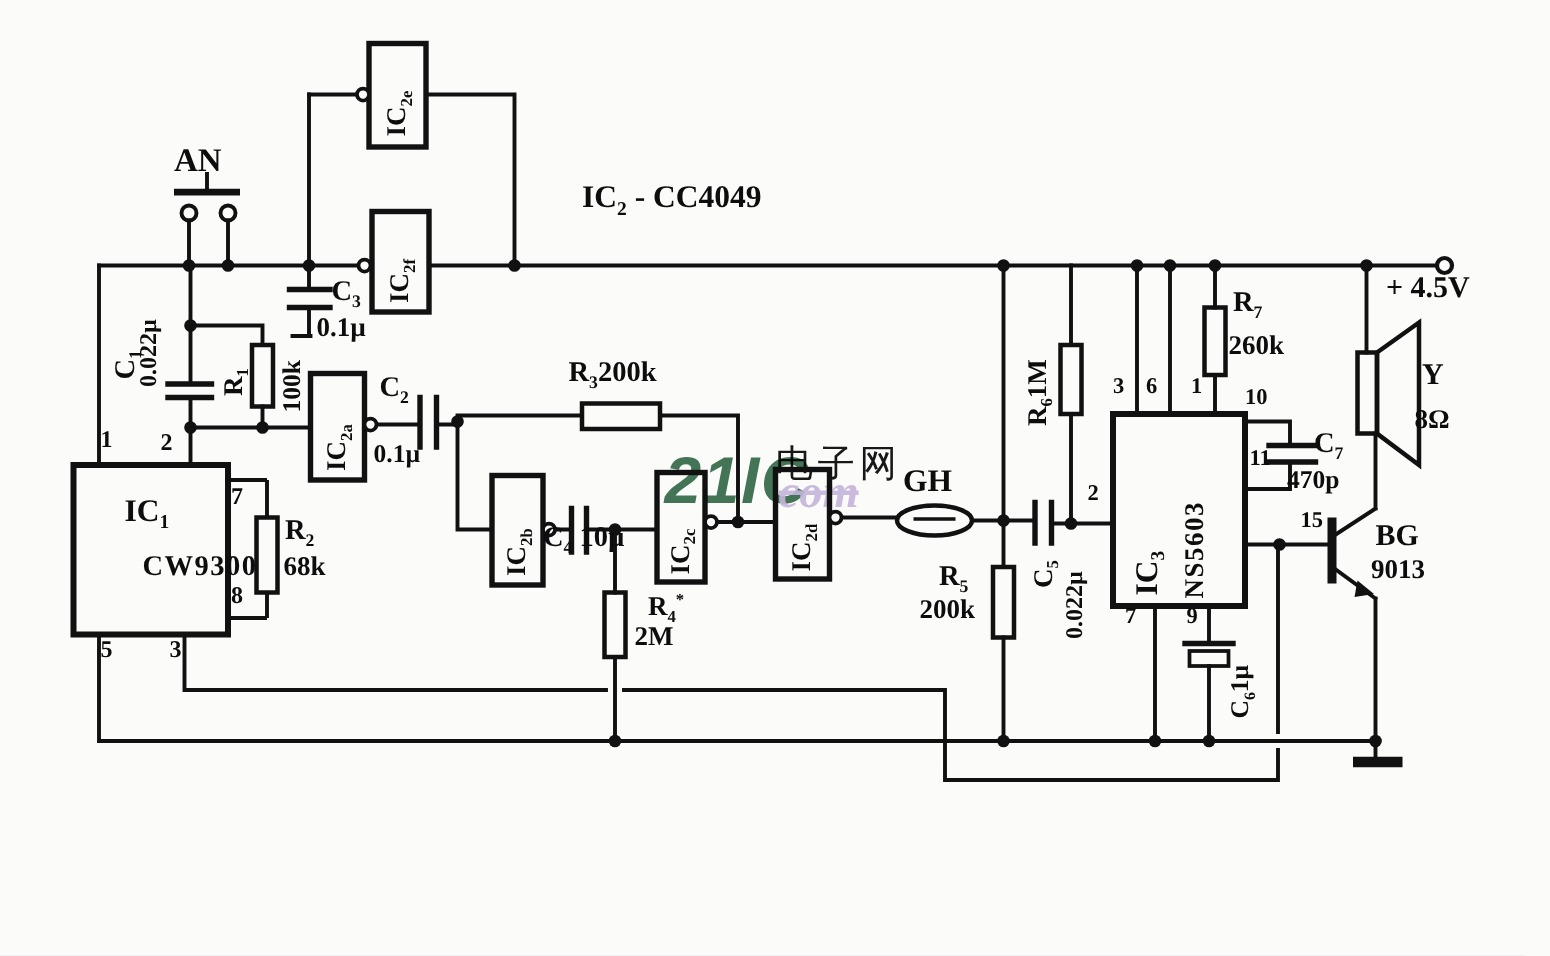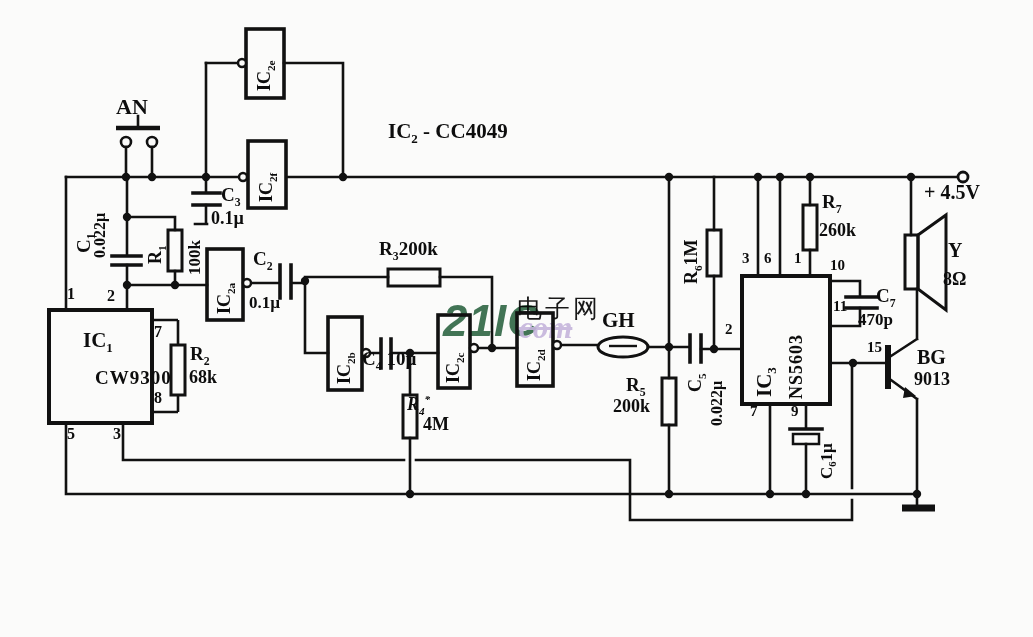--- a/index.html
+++ b/index.html
@@ -170,22 +170,22 @@
   <div class="lbl v" style="left:444px;top:383px;font-size:18px;"><span>IC</span><sub>2c</sub></div>
   <div class="lbl v" style="left:525px;top:381px;font-size:18px;"><span>IC</span><sub>2d</sub></div>
 
   <div class="lbl" style="left:253px;top:249px;font-size:19px;"><span>C</span><sub>2</sub></div>
   <div class="lbl" style="left:249px;top:294px;font-size:17px;">0.1µ</div>
 
   <div class="lbl" style="left:379px;top:239px;font-size:19px;"><span>R</span><sub>3</sub><span>200k</span></div>
 
   <div class="lbl" style="left:362px;top:313px;font-size:19px;margin-top:36px;"><span>C</span><sub>4</sub>&nbsp;<span>10µ</span></div>
 
-  <div class="lbl" style="left:407px;top:395px;font-size:18px;font-style:italic;"><span>R</span><sub>4</sub><sup>*</sup></div>
-  <div class="lbl" style="left:423px;top:415px;font-size:18px;">4M</div>
+  <div class="lbl" style="left:432px;top:395px;font-size:18px;"><span>R</span><sub>4</sub><sup>*</sup></div>
+  <div class="lbl" style="left:423px;top:415px;font-size:18px;">2M</div>
 
   <div class="lbl" style="left:83px;top:330px;font-size:21px;"><span>IC</span><sub>1</sub></div>
   <div class="lbl" style="left:59px;top:368px;font-size:19px;letter-spacing:1px;margin-left:36px;">CW9300</div>
   <div class="lbl" style="left:67px;top:286px;font-size:16px;">1</div>
   <div class="lbl" style="left:107px;top:288px;font-size:16px;">2</div>
   <div class="lbl" style="left:154px;top:324px;font-size:16px;">7</div>
   <div class="lbl" style="left:154px;top:390px;font-size:16px;">8</div>
   <div class="lbl" style="left:67px;top:426px;font-size:16px;">5</div>
   <div class="lbl" style="left:113px;top:426px;font-size:16px;">3</div>
 

